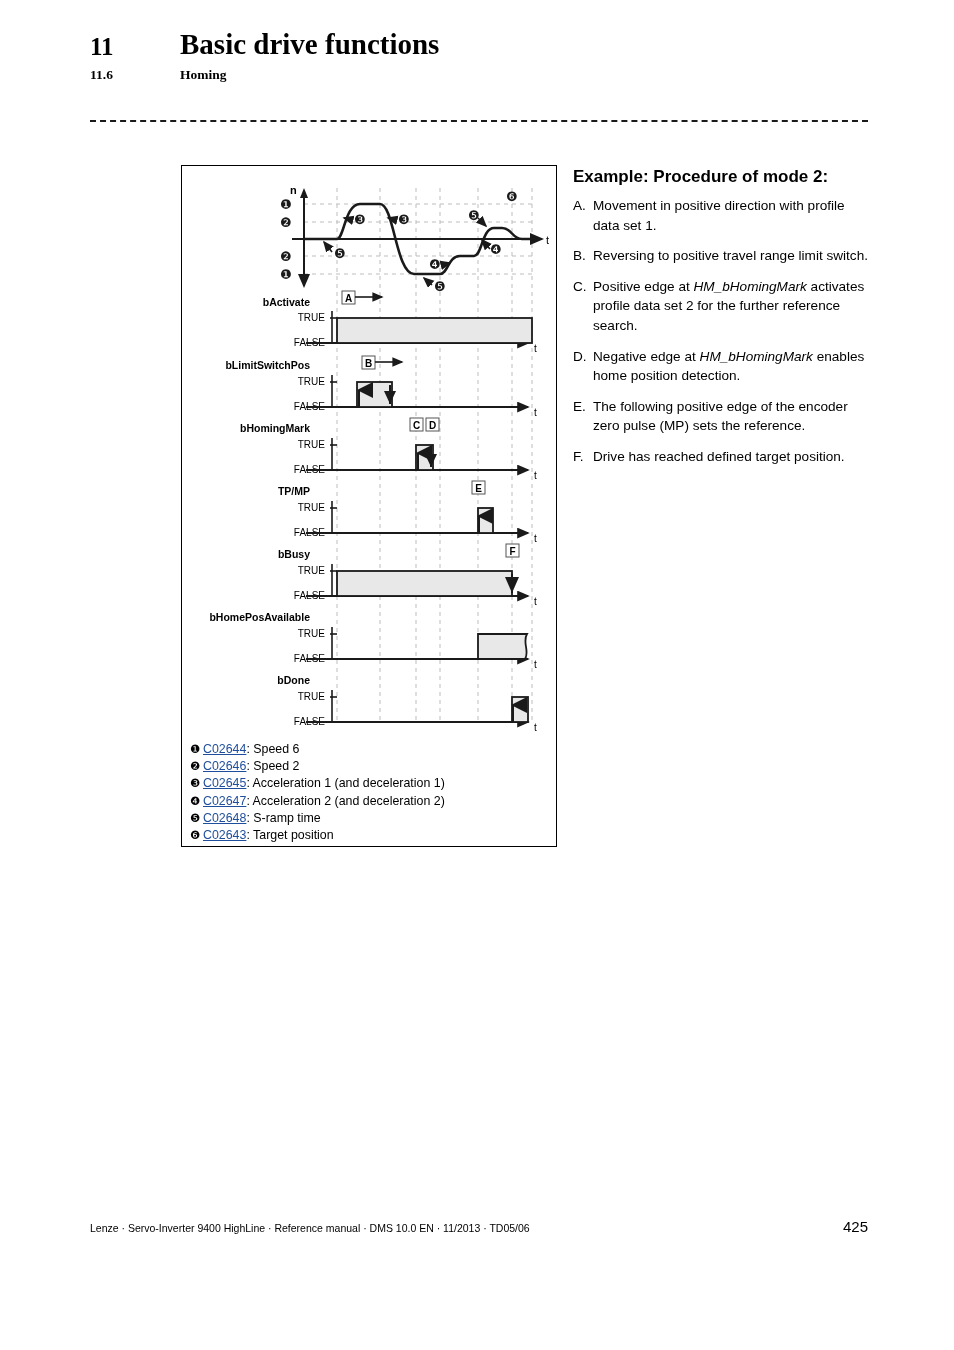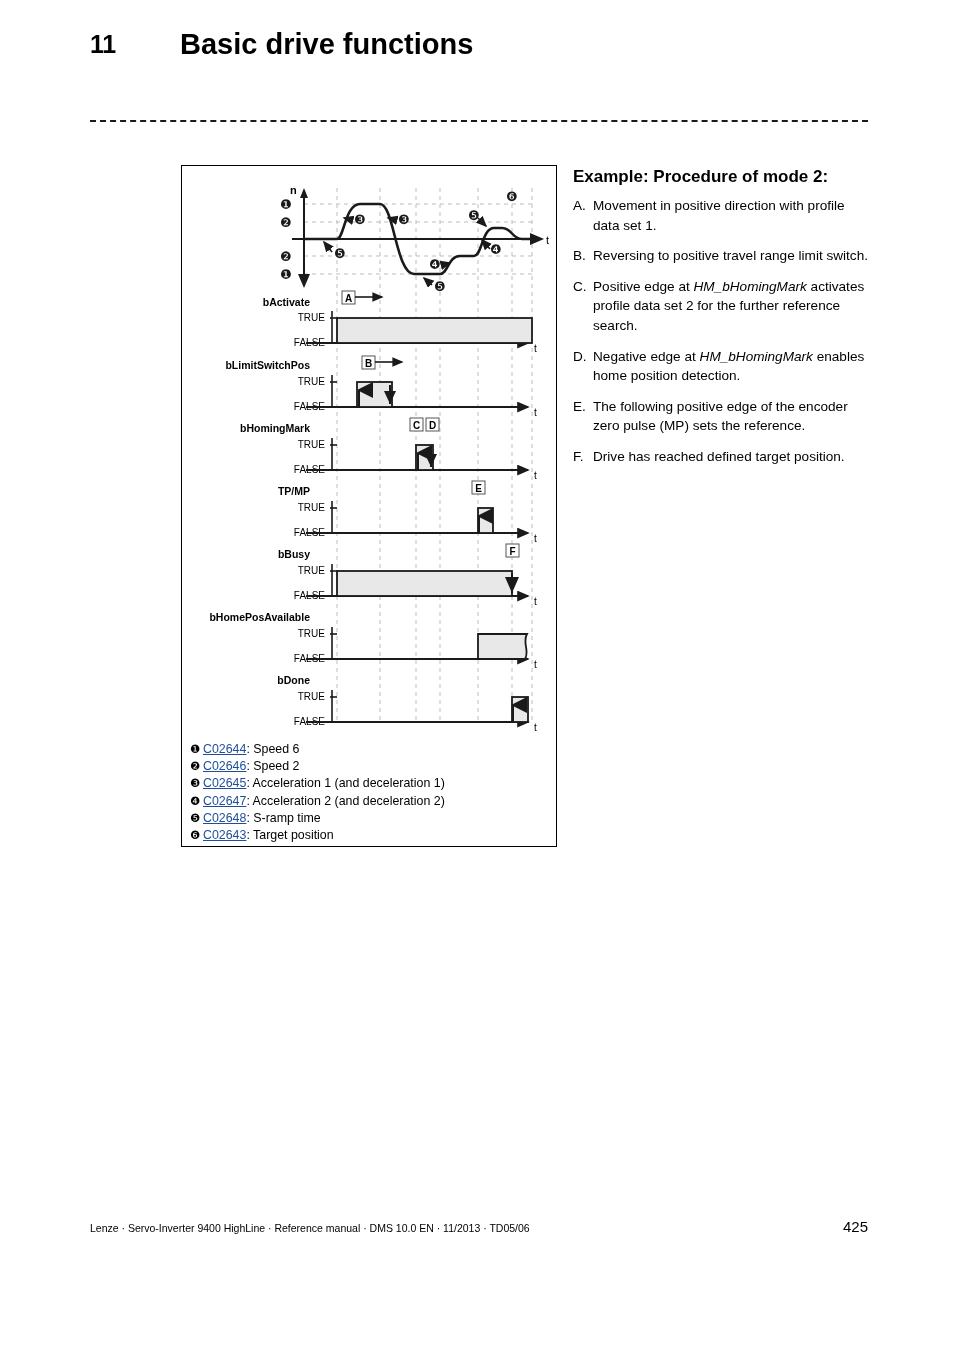--- a/index.html
+++ b/index.html
@@ -8,21 +8,21 @@
     font-family:"Liberation Sans", sans-serif;
     color:#000;position:relative;overflow:hidden;
   }
 
   
   #header{position:absolute;left:90px;top:28px;width:790px;}
   .chap-num{font-size:25px;font-weight:bold;letter-spacing:-.2px;}
   .chap-title{font-size:29px;font-weight:bold;}
   .sec-num{font-size:13.5px;font-weight:bold;}
   .sec-title{font-size:13.5px;font-weight:bold;}
-  .hrow{display:flex;align-items:center;}
+  .hrow{display:flex;align-items:flex-end;font-family:Liberation Serif, serif;}
   .hrow .c1{width:90px;flex:none;}
   #rule{position:absolute;left:90px;top:120px;width:778px;height:0;
         border-top:2px dashed #1a1a1a;}
 
   
   #figure{position:absolute;left:181px;top:165px;width:376px;height:682px;
           border:1px solid #000;background:#fff;box-sizing:border-box;}
   #diagram{position:absolute;left:0;top:0;width:376px;height:570px;}
   #legend{position:absolute;left:0;top:572px;width:376px;padding:3px 0 0 8px;
           box-sizing:border-box;}
@@ -46,20 +46,24 @@
   #footer-text{font-size:10.5px;}
   #page-no{font-size:15px;font-weight:normal;}
 </style>
 </head>
 <body>
 
 <div id="header">
   <div class="hrow">
     <div class="c1 chap-num">11</div>
     <div class="chap-title">Basic drive functions</div>
+  </div>
+  <div class="hrow" style="margin-top:6px;">
+    <div class="c1 sec-num">11.6</div>
+    <div class="sec-title">Homing</div>
   </div>
 </div>
 <div id="rule"></div>
 
 <div id="figure">
 
   <svg id="diagram" viewBox="0 0 376 570">
     <defs>
       <marker id="ar" markerWidth="7" markerHeight="7" refX="6" refY="3" orient="auto">
         <path d="M0,0 L7,3 L0,6 z" fill="#1a1a1a"></path>

